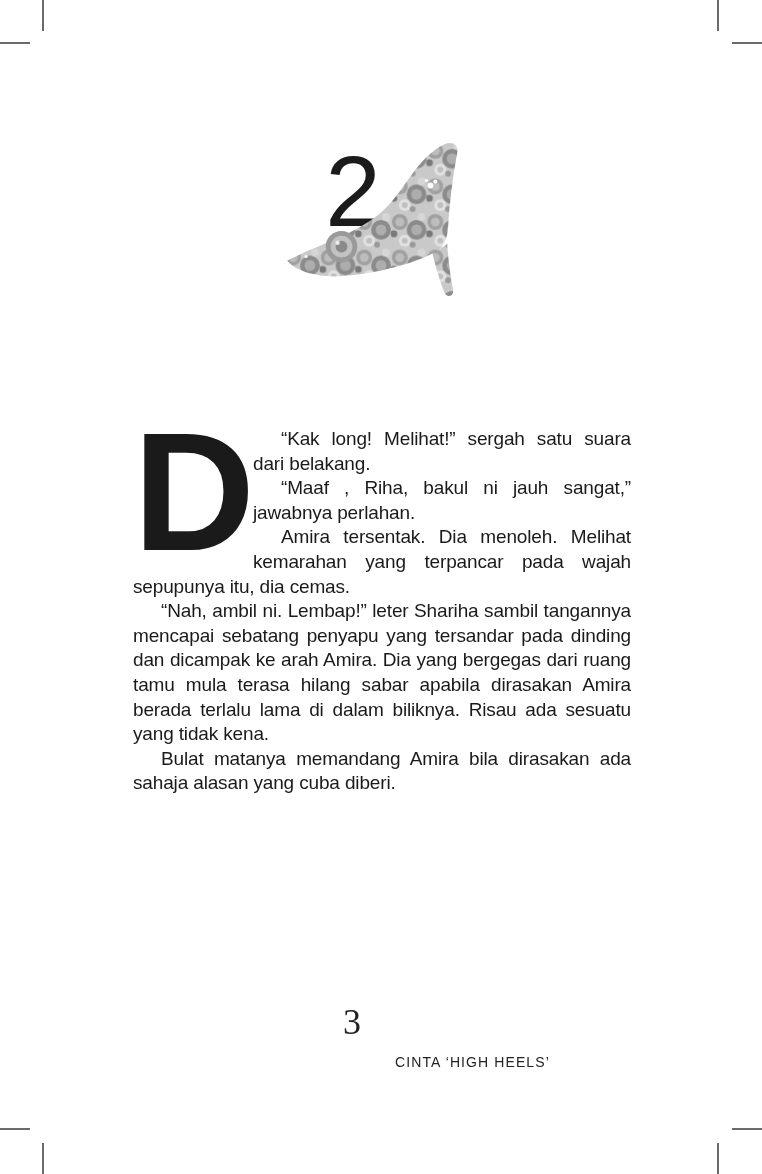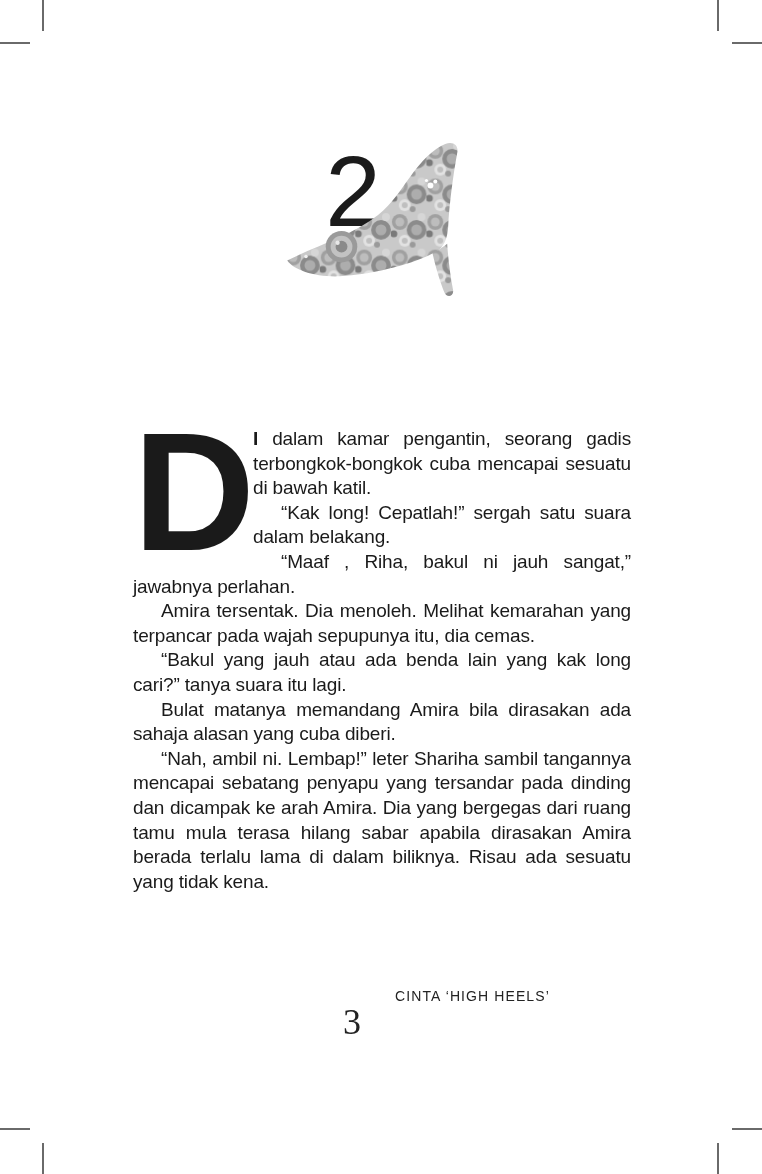--- a/index.html
+++ b/index.html
@@ -53,21 +53,21 @@
   .lead-bold{font-weight:700;}
 
   
   #page-number{
     position:absolute;left:338px;top:1004px;width:28px;
     font-family:"Liberation Serif","DejaVu Serif",serif;
     font-size:36px;line-height:36px;font-weight:400;color:#222;
     text-align:center;
   }
   #running-title{
-    position:absolute;left:395px;top:989px;
+    position:absolute;left:395px;top:1055px;
     font-size:14px;line-height:14px;letter-spacing:1.1px;
     color:#232323;font-weight:400;white-space:nowrap;
   }
 </style>
 </head>
 <body>
 
 <div id="page">
 
   <div class="crop v" id="crop-tl-v"></div>
@@ -122,25 +122,23 @@
       <circle cx="148" cy="44" r="3" fill="#ffffff"></circle>
       <circle cx="153" cy="40" r="2" fill="#ffffff"></circle>
       <circle cx="144" cy="39" r="1.6" fill="#ffffff"></circle>
 
       <circle cx="22" cy="116" r="1.8" fill="#f2f2f2"></circle>
     </svg>
   </div>
 
   <div id="text-block">
     <span class="dropcap">D</span>
-    <p class="opening"><span class="lead-bold">I</span><span> dalam kamar pengantin, seorang gadis terbongkok-bongkok cuba mencapai sesuatu di bawah katil.</span></p>
-    <p class="para">“Kak long! Cepatlah!” sergah satu suara dalam belakang.</p>
+    <p class="para">“Kak long! Melihat!” sergah satu suara dari belakang.</p>
     <p class="para">“Maaf , Riha, bakul ni jauh sangat,” jawabnya perlahan.</p>
     <p class="para">Amira tersentak. Dia menoleh. Melihat kemarahan yang terpancar pada wajah sepupunya itu, dia cemas.</p>
-    <p class="para">“Bakul yang jauh atau ada benda lain yang kak long cari?” tanya suara itu lagi.</p>
+    <p class="para">“Nah, ambil ni. Lembap!” leter Shariha sambil tangannya mencapai sebatang penyapu yang tersandar pada dinding dan dicampak ke arah Amira. Dia yang bergegas dari ruang tamu mula terasa hilang sabar apabila dirasakan Amira berada terlalu lama di dalam biliknya. Risau ada sesuatu yang tidak kena.</p>
     <p class="para">Bulat matanya memandang Amira bila dirasakan ada sahaja alasan yang cuba diberi.</p>
-    <p class="para">“Nah, ambil ni. Lembap!” leter Shariha sambil tangannya mencapai sebatang penyapu yang tersandar pada dinding dan dicampak ke arah Amira. Dia yang bergegas dari ruang tamu mula terasa hilang sabar apabila dirasakan Amira berada terlalu lama di dalam biliknya. Risau ada sesuatu yang tidak kena.</p>
   </div>
 
   <div id="page-number">3</div>
   <div id="running-title">CINTA ‘HIGH HEELS’</div>
 
 </div>
 
 </body></html>

